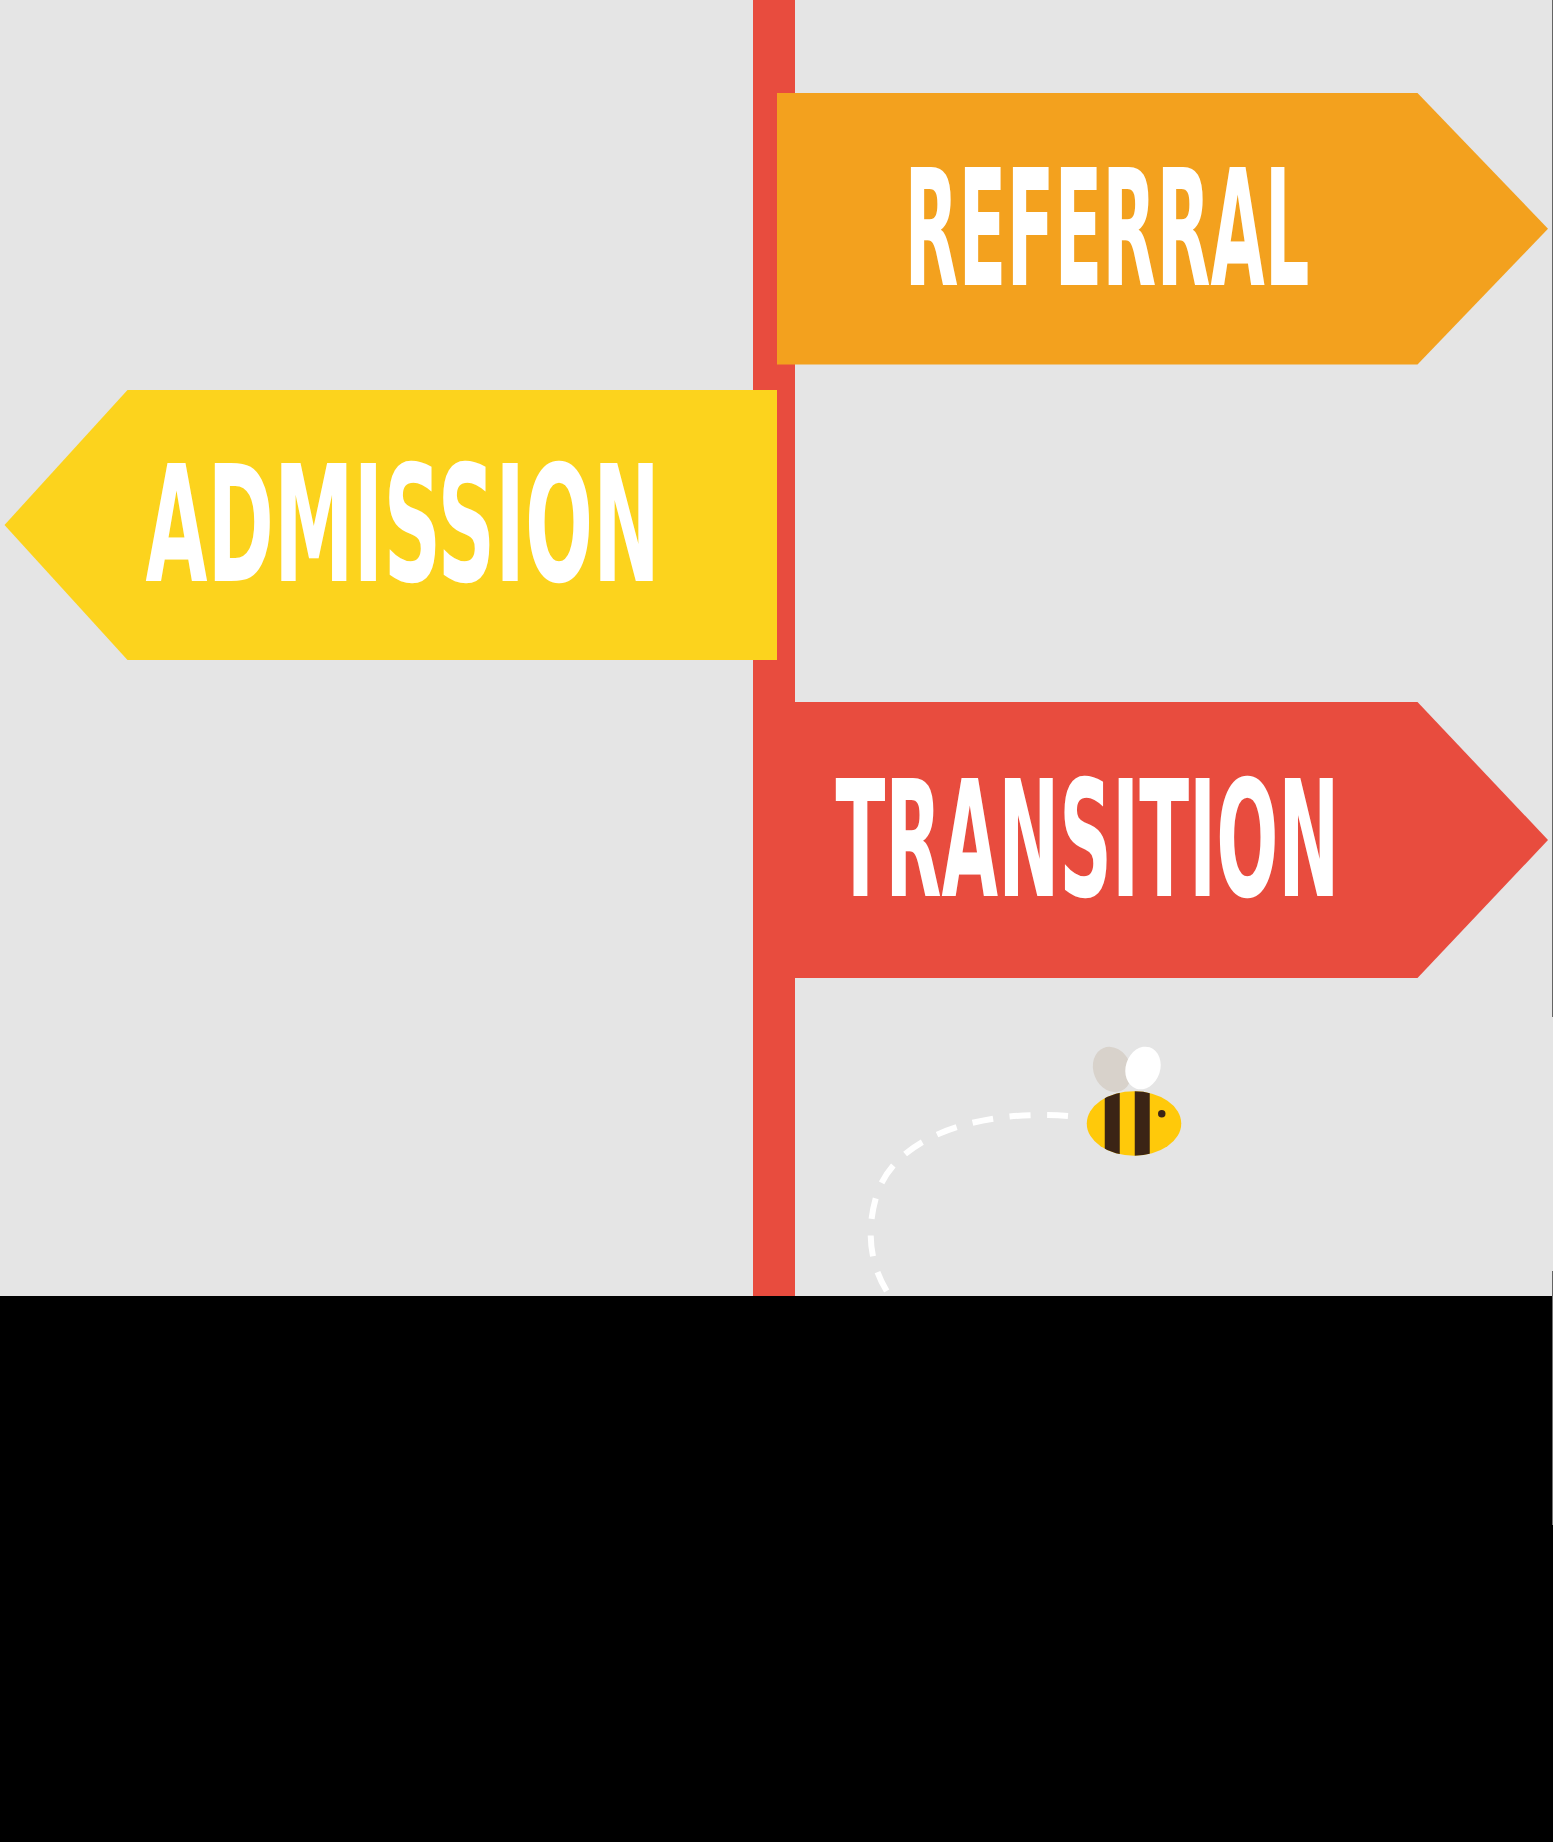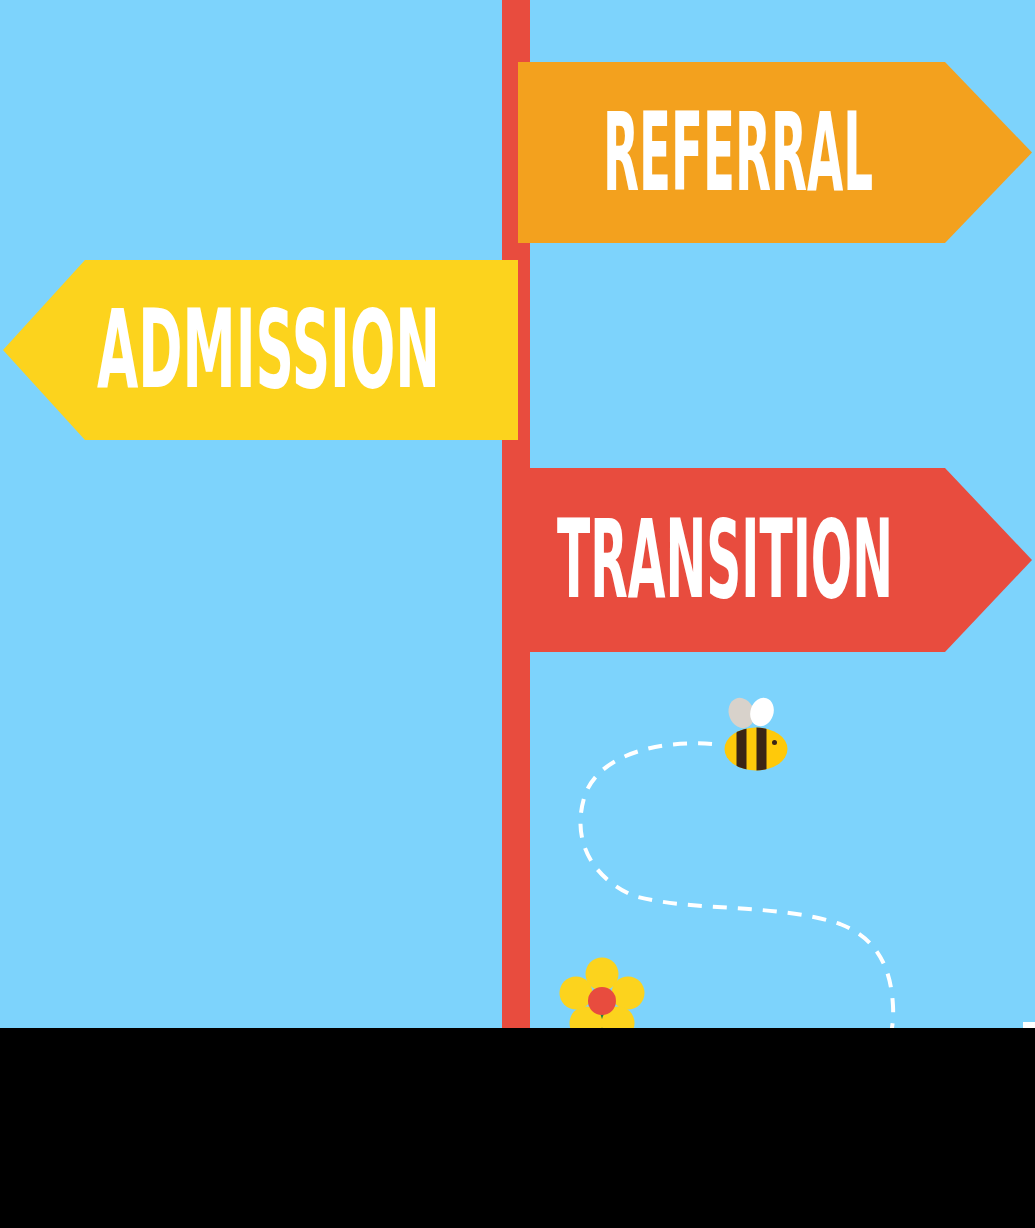--- a/index.html
+++ b/index.html
@@ -3,22 +3,22 @@
 <meta charset="utf-8">
 <style>
   html, body {
     margin: 0;
     padding: 0;
     background: #000000;
   }
   .scene {
     position: relative;
     width: 1035px;
-    height: 1028px;
-    background: #7dd3fc;
+    height: 864px;
+    background: #e5e5e5;
     overflow: hidden;
   }
   .scene svg {
     display: block;
     width: 1035px;
     height: 1228px;
   }
   .sign-label {
     font-family: "DejaVu Sans", "Liberation Sans", sans-serif;
     font-weight: 700;

